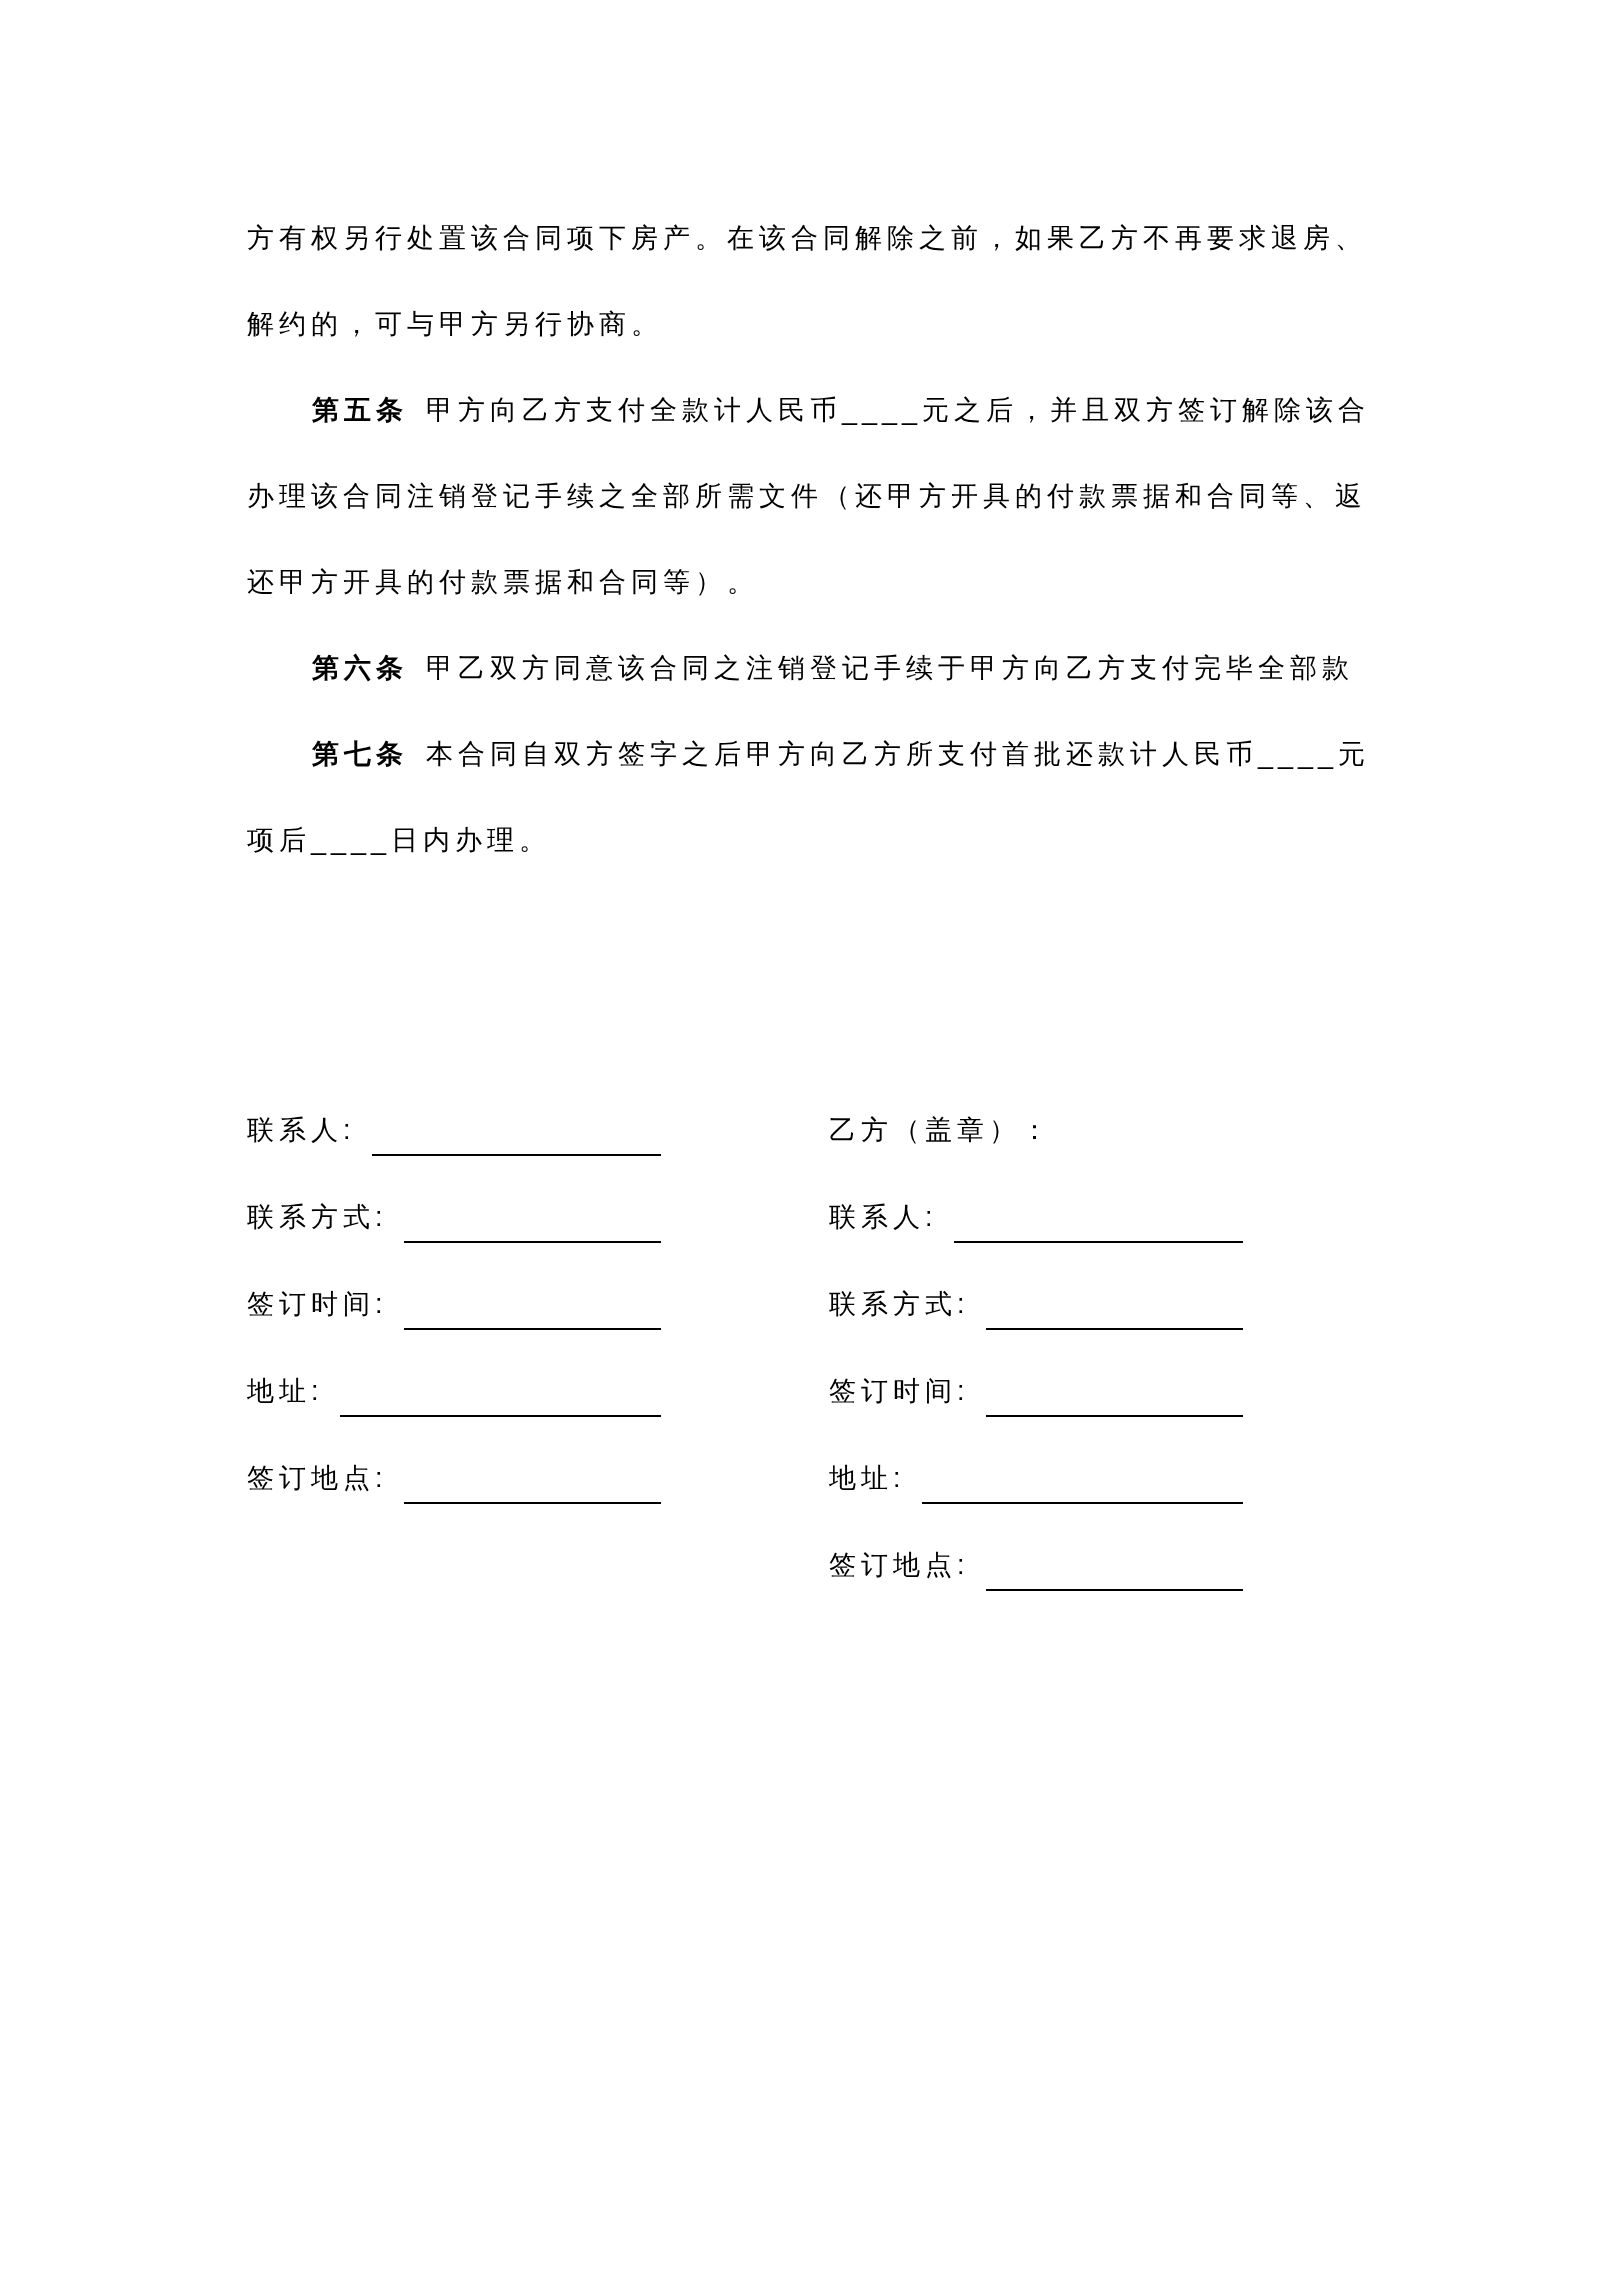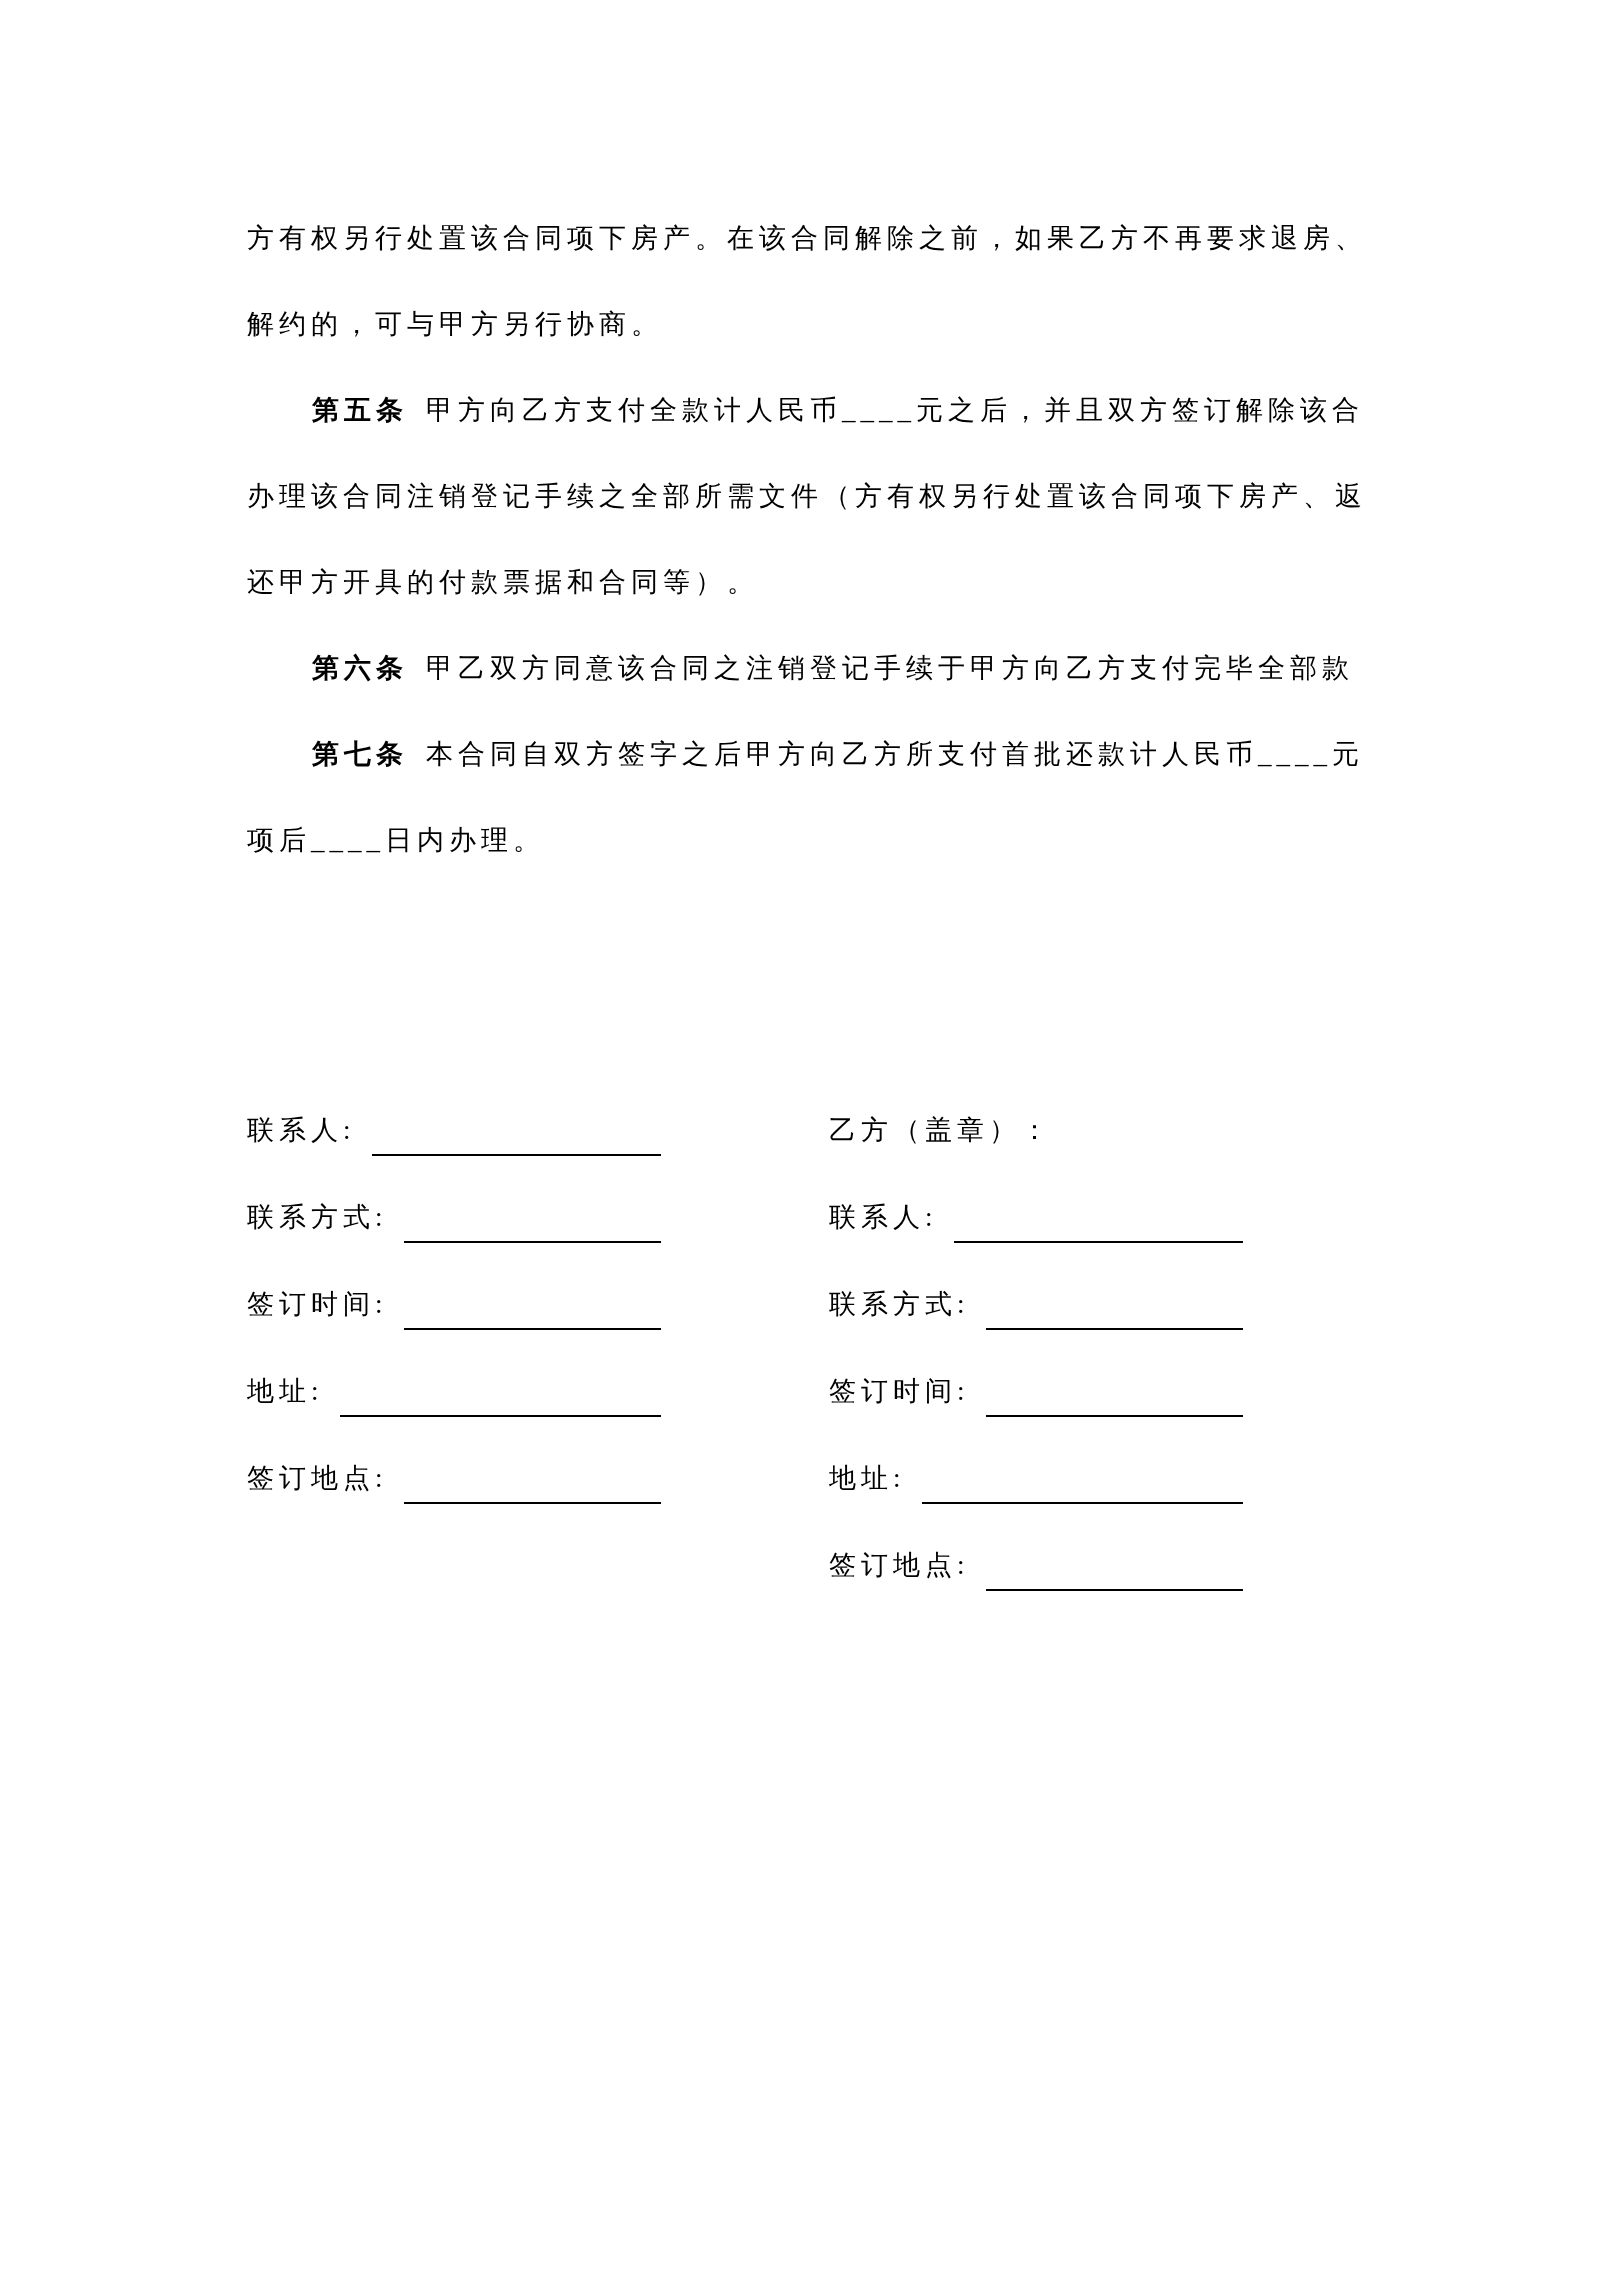--- a/index.html
+++ b/index.html
@@ -6,21 +6,21 @@
     margin: 0;
     padding: 0;
     background: #ffffff;
   }
   .page {
     position: relative;
     width: 1623px;
     height: 2044px;
     background: #ffffff;
     color: #000000;
-    font-family: Liberation Serif, serif;
+    font-family: Liberation Sans, sans-serif;
     overflow: hidden;
   }
   .body-text {
     position: absolute;
     left: 247px;
     top: 195px;
     width: 1138px;
     font-size: 27px;
     letter-spacing: 5px;
     line-height: 86px;
@@ -76,21 +76,21 @@
 </head>
 <body>
 
 <div class="page">
 
   <div class="body-text">
     <div class="line">方有权另行处置该合同项下房产。在该合同解除之前，如果乙方不再要求退房、</div>
     <div class="line">解约的，可与甲方另行协商。</div>
 
     <div class="line indent"><span class="term">第五条</span><span>甲方向乙方支付全款计人民币____元之后，并且双方签订解除该合</span></div>
-    <div class="line">办理该合同注销登记手续之全部所需文件（方有权另行处置该合同项下房产、返</div>
+    <div class="line">办理该合同注销登记手续之全部所需文件（还甲方开具的付款票据和合同等、返</div>
     <div class="line">还甲方开具的付款票据和合同等）。</div>
 
     <div class="line indent"><span class="term">第六条</span><span>甲乙双方同意该合同之注销登记手续于甲方向乙方支付完毕全部款</span></div>
     <div class="line indent"><span class="term">第七条</span><span>本合同自双方签字之后甲方向乙方所支付首批还款计人民币____元</span></div>
 
     <div class="line">项后____日内办理。</div>
   </div>
 
   <div class="signature">
 

